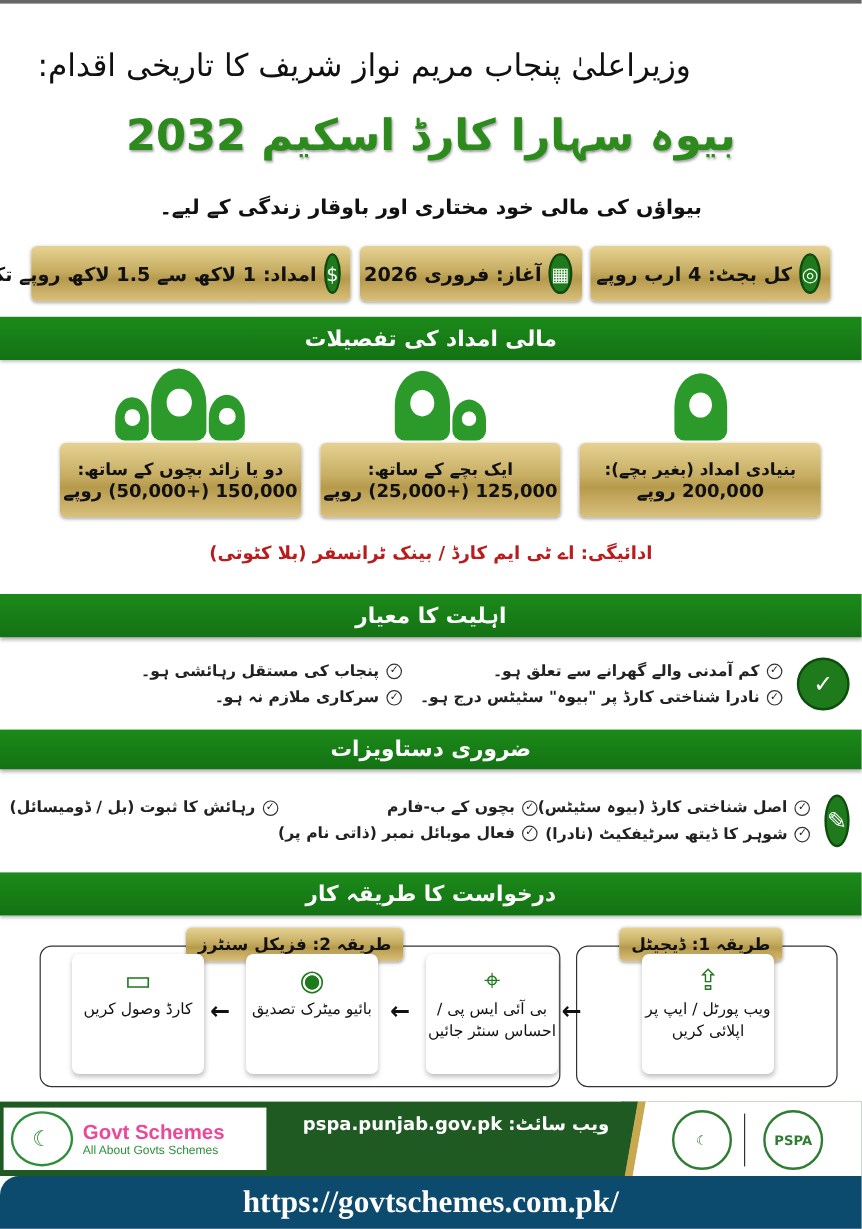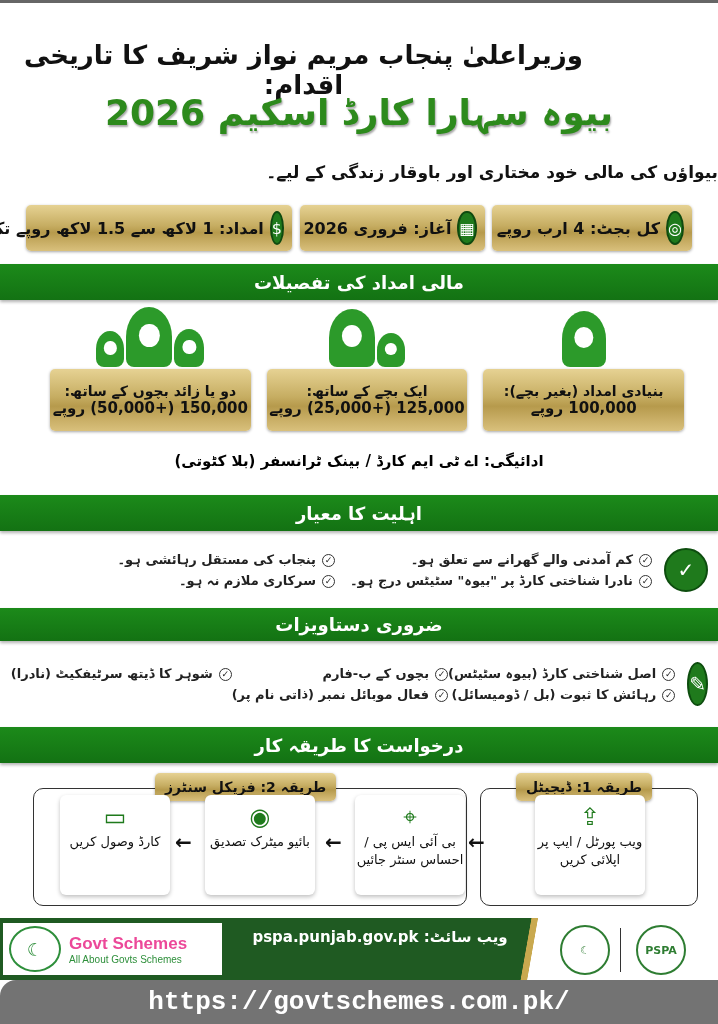--- a/index.html
+++ b/index.html
@@ -1,36 +1,36 @@
 <!DOCTYPE html>
 <html><head>
 <meta charset="utf-8">
 <style>
   * { box-sizing: border-box; margin: 0; padding: 0; }
   body { width: 718px; height: 1024px; background: #ffffff; font-family: "DejaVu Sans", sans-serif; overflow: hidden; position: relative; }
   .topline { position: absolute; top: 0; left: 0; width: 718px; height: 3px; background: #666; }
   .rtl { direction: rtl; }
-  .title1 { position: absolute; top: 40px; left: 0; width: 607px; text-align: center; font-size: 26px; font-weight: bold; color: #111; direction: rtl; }
+  .title1 { position: absolute; top: 40px; left: 0; width: 607px; text-align: center; font-size: 26px; font-weight: normal; color: #111; direction: rtl; }
   .title2 { position: absolute; top: 92px; left: 0; width: 718px; text-align: center; font-size: 36px; font-weight: bold; color: #2d8a1c; direction: rtl; text-shadow: 1px 2px 2px rgba(0,0,0,0.35); }
-  .subtitle { position: absolute; top: 162px; left: 0; width: 718px; font-size: 17px; font-weight: bold; color: #111; direction: rtl; }
+  .subtitle { position: absolute; top: 162px; left: 0; width: 718px; text-align: center; font-size: 17px; font-weight: bold; color: #111; direction: rtl; }
   .gold { background: linear-gradient(180deg, #e6d293 0%, #c6ad62 45%, #b69a4c 60%, #d9c07c 100%); border-radius: 5px; box-shadow: 0 1px 3px rgba(0,0,0,0.35); }
   .infobar { position: absolute; top: 205px; left: 26px; width: 666px; height: 46px; display: flex; flex-direction: row-reverse; justify-content: space-between; }
   .pill { height: 46px; display: flex; flex-direction: row-reverse; align-items: center; padding: 0 8px; gap: 6px; }
   .pill .ico { width: 34px; height: 34px; border-radius: 50%; background: #1f7a1c; border: 2px solid #0f4a10; display: flex; align-items: center; justify-content: center; color: #fff; font-size: 16px; }
   .pill .txt { font-size: 16px; font-weight: bold; color: #111; direction: rtl; white-space: nowrap; }
   .band { position: absolute; left: 0; width: 718px; background: linear-gradient(180deg, #1c8a1a, #137213); color: #fff; font-weight: bold; font-size: 18px; text-align: left; direction: rtl; box-shadow: 0 2px 3px rgba(0,0,0,0.3); display:flex; align-items:center; justify-content:center; }
   .aidrow { position: absolute; top: 305px; left: 34px; width: 650px; height: 130px; display: flex; flex-direction: row-reverse; justify-content: space-between; }
   .aidcol { width: 208px; position: relative; margin-left: 16px; }
   .figs { height: 62px; display: flex; align-items: flex-end; justify-content: center; gap: 2px; }
   .fig { background: #2c9a2a; border-radius: 50% 50% 8px 8px; position: relative; }
   .fig::after { content: ""; position: absolute; left: 50%; transform: translateX(-50%); top: 28%; width: 44%; height: 38%; background: #fff; border-radius: 50%; }
   .aidcard { height: 62px; margin-top: 2px; display: flex; flex-direction: column; align-items: center; justify-content: center; }
   .aidcard .l1 { font-size: 14px; font-weight: bold; color: #111; direction: rtl; }
   .aidcard .l2 { font-size: 15px; font-weight: bold; color: #111; direction: rtl; }
-  .payment { position: absolute; top: 452px; left: 0; width: 718px; text-align: center; font-size: 15px; font-weight: bold; color: #000000; direction: rtl; }
+  .payment { position: absolute; top: 452px; left: 0; width: 718px; text-align: center; font-size: 15px; font-weight: bold; color: #b91c1c; direction: rtl; }
   .listbox { position: absolute; left: 18px; width: 690px; display: flex; flex-direction: row-reverse; align-items: center; }
   .roundico { width: 44px; height: 44px; border-radius: 50%; background: #1f7a1c; border: 2px solid #0d4d0e; color: #fff; display: flex; align-items: center; justify-content: center; font-size: 20px; margin-left: 12px; }
   .grid2 { flex: 1; display: grid; grid-template-columns: 1fr 1fr; row-gap: 6px; direction: rtl; }
   .grid3 { flex: 1; display: grid; grid-template-columns: 1fr 1fr 1fr; row-gap: 6px; direction: rtl; }
   .item { font-size: 13px; font-weight: bold; color: #222; white-space: nowrap; }
   .item .chk { display: inline-block; width: 13px; height: 13px; border: 1.5px solid #333; border-radius: 50%; font-size: 9px; line-height: 10px; text-align: center; margin-left: 6px; vertical-align: middle; }
   .methodbox { position: absolute; top: 788px; height: 118px; border: 1.5px solid #333; border-radius: 10px; }
   .methodtag { position: absolute; top: 773px; height: 28px; padding: 0 10px; display:flex; align-items:center; font-size: 14px; font-weight: bold; color:#111; direction: rtl; }
   .step { position: absolute; top: 795px; width: 110px; height: 100px; background: #fff; border-radius: 6px; box-shadow: 0 2px 4px rgba(0,0,0,0.25); display:flex; flex-direction: column; align-items:center; justify-content:flex-start; padding-top: 6px; }
   .step .sico { font-size: 24px; color: #1f7a1c; height: 32px; line-height: 32px; }
@@ -39,29 +39,29 @@
   .footer { position: absolute; top: 918px; left: 0; width: 718px; height: 62px; background: #1f5a22; }
   .gsbox { position: absolute; top: 923px; left: 3px; width: 219px; height: 52px; background: #fff; display: flex; align-items: center; padding-left: 6px; }
   .emblem { width: 52px; height: 46px; border: 2px solid #2e8f3b; border-radius: 50%; display:flex; align-items:center; justify-content:center; color:#2e8f3b; font-size: 18px; }
   .gsname { color: #ec4899; font-weight: bold; font-size: 17px; font-family: "Liberation Sans", sans-serif; }
   .gstag { color: #2e8f3b; font-size: 10px; font-family: "Liberation Sans", sans-serif; }
   .contact { position: absolute; top: 926px; left: 240px; width: 280px; color: #fff; font-weight: bold; }
   .contact div { font-size: 15px; text-align: center; line-height: 22px; }
   .diag { position: absolute; top: 918px; left: 520px; width: 198px; height: 62px; background: #fff; }
   .diag::before { content:""; position:absolute; left:-2px; top:0; width: 22px; height: 62px; background: linear-gradient(100deg, #1f5a22 40%, #c9a94f 42%, #c9a94f 60%, #fff 62%); }
   .logo { position: absolute; top: 925px; width: 50px; height: 50px; border-radius: 50%; border: 2px solid #2e7d32; display:flex; align-items:center; justify-content:center; color:#2e7d32; font-weight:bold; font-size: 11px; }
-  .urlbar { position: absolute; top: 980px; left: 0; width: 718px; height: 44px; background: #737373; display:flex; align-items:center; justify-content:center; color:#fff; font-size: 26px; font-weight: bold; font-family: Liberation Mono, monospace; border-radius: 16px 0 0 0; }
+  .urlbar { position: absolute; top: 980px; left: 0; width: 718px; height: 44px; background: #0c4a6e; display:flex; align-items:center; justify-content:center; color:#fff; font-size: 26px; font-weight: bold; font-family: Liberation Serif, serif; border-radius: 16px 0 0 0; }
 </style>
 </head>
 <body>
 
 <div class="topline"></div>
 
 <div class="title1">وزیراعلیٰ پنجاب مریم نواز شریف کا تاریخی اقدام:</div>
-<div class="title2">بیوہ سہارا کارڈ اسکیم 2026</div>
+<div class="title2">بیوہ سہارا کارڈ اسکیم 2032</div>
 <div class="subtitle">بیواؤں کی مالی خود مختاری اور باوقار زندگی کے لیے۔</div>
 
 <div class="infobar">
   <div class="pill gold" style="width:200px">
     <span class="ico">◎</span>
     <span class="txt">کل بجٹ: 4 ارب روپے</span>
   </div>
   <div class="pill gold" style="width:185px">
     <span class="ico">▦</span>
     <span class="txt">آغاز: فروری 2026</span>
@@ -74,21 +74,21 @@
 
 <div class="band" style="top:264px;height:36px">مالی امداد کی تفصیلات</div>
 
 <div class="aidrow">
   <div class="aidcol">
     <div class="figs">
       <div class="fig" style="width:44px;height:56px"></div>
     </div>
     <div class="aidcard gold">
       <div class="l1">بنیادی امداد (بغیر بچے):</div>
-      <div class="l2">100,000 روپے</div>
+      <div class="l2">200,000 روپے</div>
     </div>
   </div>
   <div class="aidcol">
     <div class="figs">
       <div class="fig" style="width:46px;height:58px"></div>
       <div class="fig" style="width:28px;height:34px"></div>
     </div>
     <div class="aidcard gold">
       <div class="l1">ایک بچے کے ساتھ:</div>
       <div class="l2">125,000 (+25,000) روپے</div>
@@ -119,22 +119,22 @@
     <div class="item"><span class="chk">✓</span><span>سرکاری ملازم نہ ہو۔</span></div>
   </div>
 </div>
 
 <div class="band" style="top:608px;height:33px">ضروری دستاویزات</div>
 <div class="listbox" style="top:654px;height:60px">
   <div class="roundico">✎</div>
   <div class="grid3">
     <div class="item"><span class="chk">✓</span><span>اصل شناختی کارڈ (بیوہ سٹیٹس)</span></div>
     <div class="item"><span class="chk">✓</span><span>بچوں کے ب-فارم</span></div>
+    <div class="item"><span class="chk">✓</span><span>رہائش کا ثبوت (بل / ڈومیسائل)</span></div>
     <div class="item"><span class="chk">✓</span><span>شوہر کا ڈیتھ سرٹیفکیٹ (نادرا)</span></div>
-    <div class="item"><span class="chk">✓</span><span>رہائش کا ثبوت (بل / ڈومیسائل)</span></div>
     <div class="item"><span class="chk">✓</span><span>فعال موبائل نمبر (ذاتی نام پر)</span></div>
   </div>
 </div>
 
 <div class="band" style="top:727px;height:36px">درخواست کا طریقہ کار</div>
 
 <div class="methodbox" style="left:480px;width:218px"></div>
 <div class="methodbox" style="left:33px;width:434px"></div>
 <div class="methodtag gold" style="left:516px">طریقہ 1: ڈیجیٹل</div>
 <div class="methodtag gold" style="left:155px">طریقہ 2: فزیکل سنٹرز</div>

